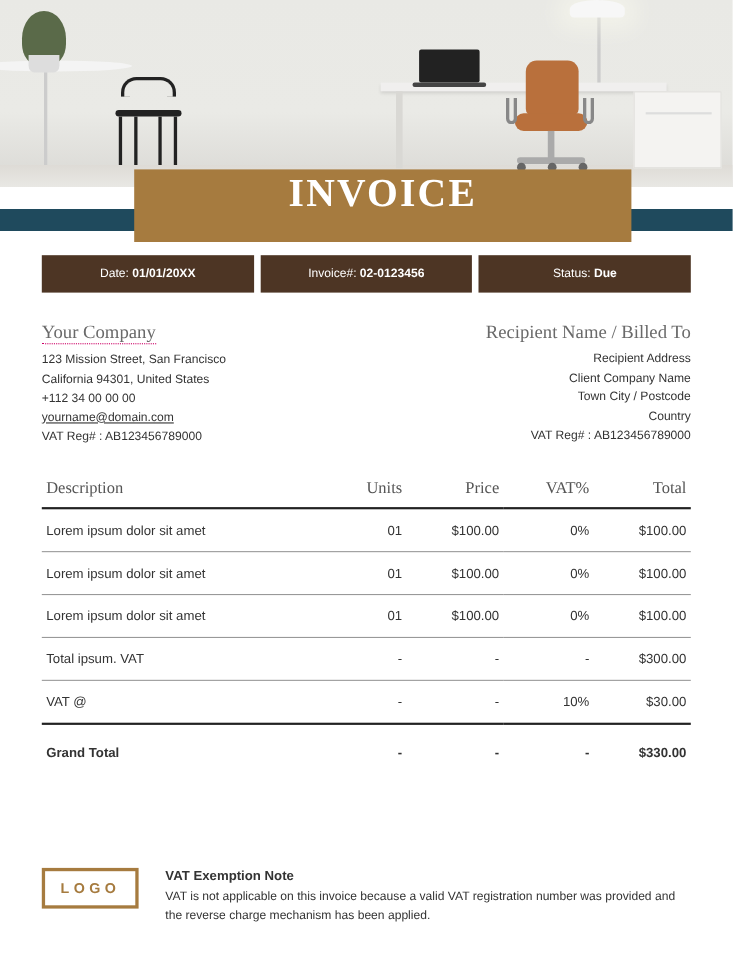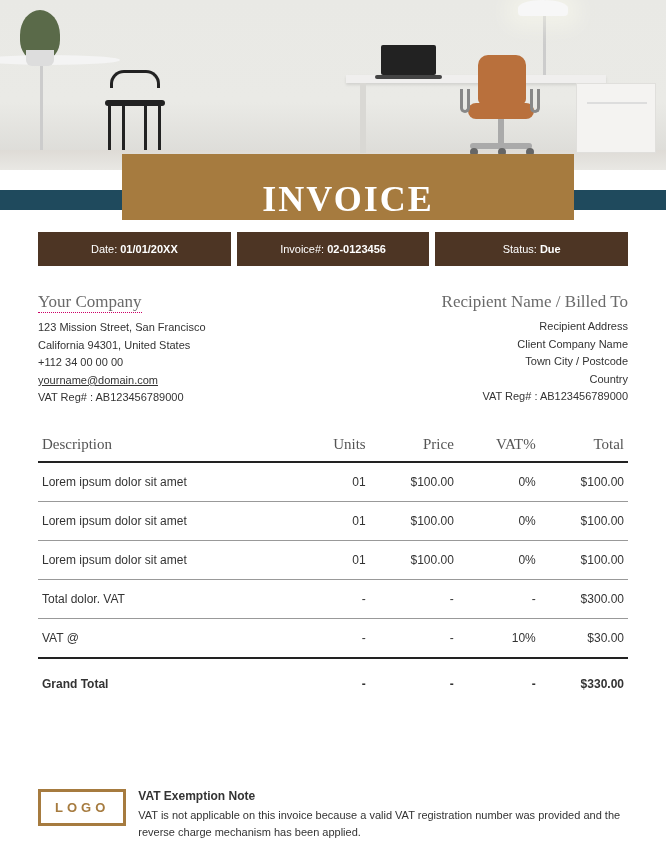--- a/index.html
+++ b/index.html
@@ -50,21 +50,21 @@
   .oc-arm.l{left:4px;} .oc-arm.r{left:74px;}
   .oc-pole{position:absolute; top:64px; left:42px; width:6px; height:26px; background:#aaa;}
   .oc-base{position:absolute; top:88px; left:14px; width:62px; height:6px; background:#aaa; border-radius:3px;}
   .oc-wheel{position:absolute; top:93px; width:8px; height:8px; border-radius:50%; background:#666;}
   .oc-wheel.w1{left:14px;} .oc-wheel.w2{left:42px;} .oc-wheel.w3{left:70px;}
 
   .floor-line{position:absolute; left:0; right:0; top:150px; height:20px; background:linear-gradient(180deg,#dedbd6,#e9e8e4);}
   .teal-strip{position:absolute; left:0; right:0; top:190px; height:20px; background:#1f4a5d;}
   .title-banner{
     position:absolute; left:92px; right:92px; top:154px; height:66px;
-    background:#a67b3f; display:flex; align-items:flex-end; justify-content:center;margin-left:30px;
+    background:#a67b3f; display:flex; align-items:flex-start; justify-content:center;margin-left:30px;
   }
   .title-banner h1{
     font-family: Georgia, 'Times New Roman', serif;
     color:#fff; font-size:36px; letter-spacing:2px; font-weight:600;
   }
   .meta-row{
     position:absolute; left:38px; right:38px; top:232px; height:34px;
     display:flex; gap:6px;
   }
   .meta-box{
@@ -103,21 +103,21 @@
   }
   tbody td:first-child{text-align:left;}
   tbody tr.sub td{border-bottom:1px solid #999;}
   tbody tr.grand td{
     border-top:2px solid #222; border-bottom:none;
     font-weight:700; padding-top:18px;
   }
 
   .footer{
     position:absolute; left:38px; right:38px; bottom:28px;
-    display:flex; gap:12px; align-items:flex-start;
+    display:flex; gap:24px; align-items:flex-start;
   }
   .logo-box{
     border:3px solid #a67b3f; padding:8px 14px;
     color:#a67b3f; font-weight:700; letter-spacing:4px; font-size:13px;
   }
   .note h3{font-size:12px; font-weight:700; margin-bottom:4px;}
   .note p{font-size:11px; line-height:1.5; color:#333;}
 </style>
 </head>
 <body>
@@ -222,21 +222,21 @@
         <td>$100.00</td>
       </tr>
       <tr>
         <td>Lorem ipsum dolor sit amet</td>
         <td>01</td>
         <td>$100.00</td>
         <td>0%</td>
         <td>$100.00</td>
       </tr>
       <tr class="sub">
-        <td>Total dolor. VAT</td>
+        <td>Total ipsum. VAT</td>
         <td>-</td>
         <td>-</td>
         <td>-</td>
         <td>$300.00</td>
       </tr>
       <tr class="sub">
         <td>VAT @</td>
         <td>-</td>
         <td>-</td>
         <td>10%</td>

